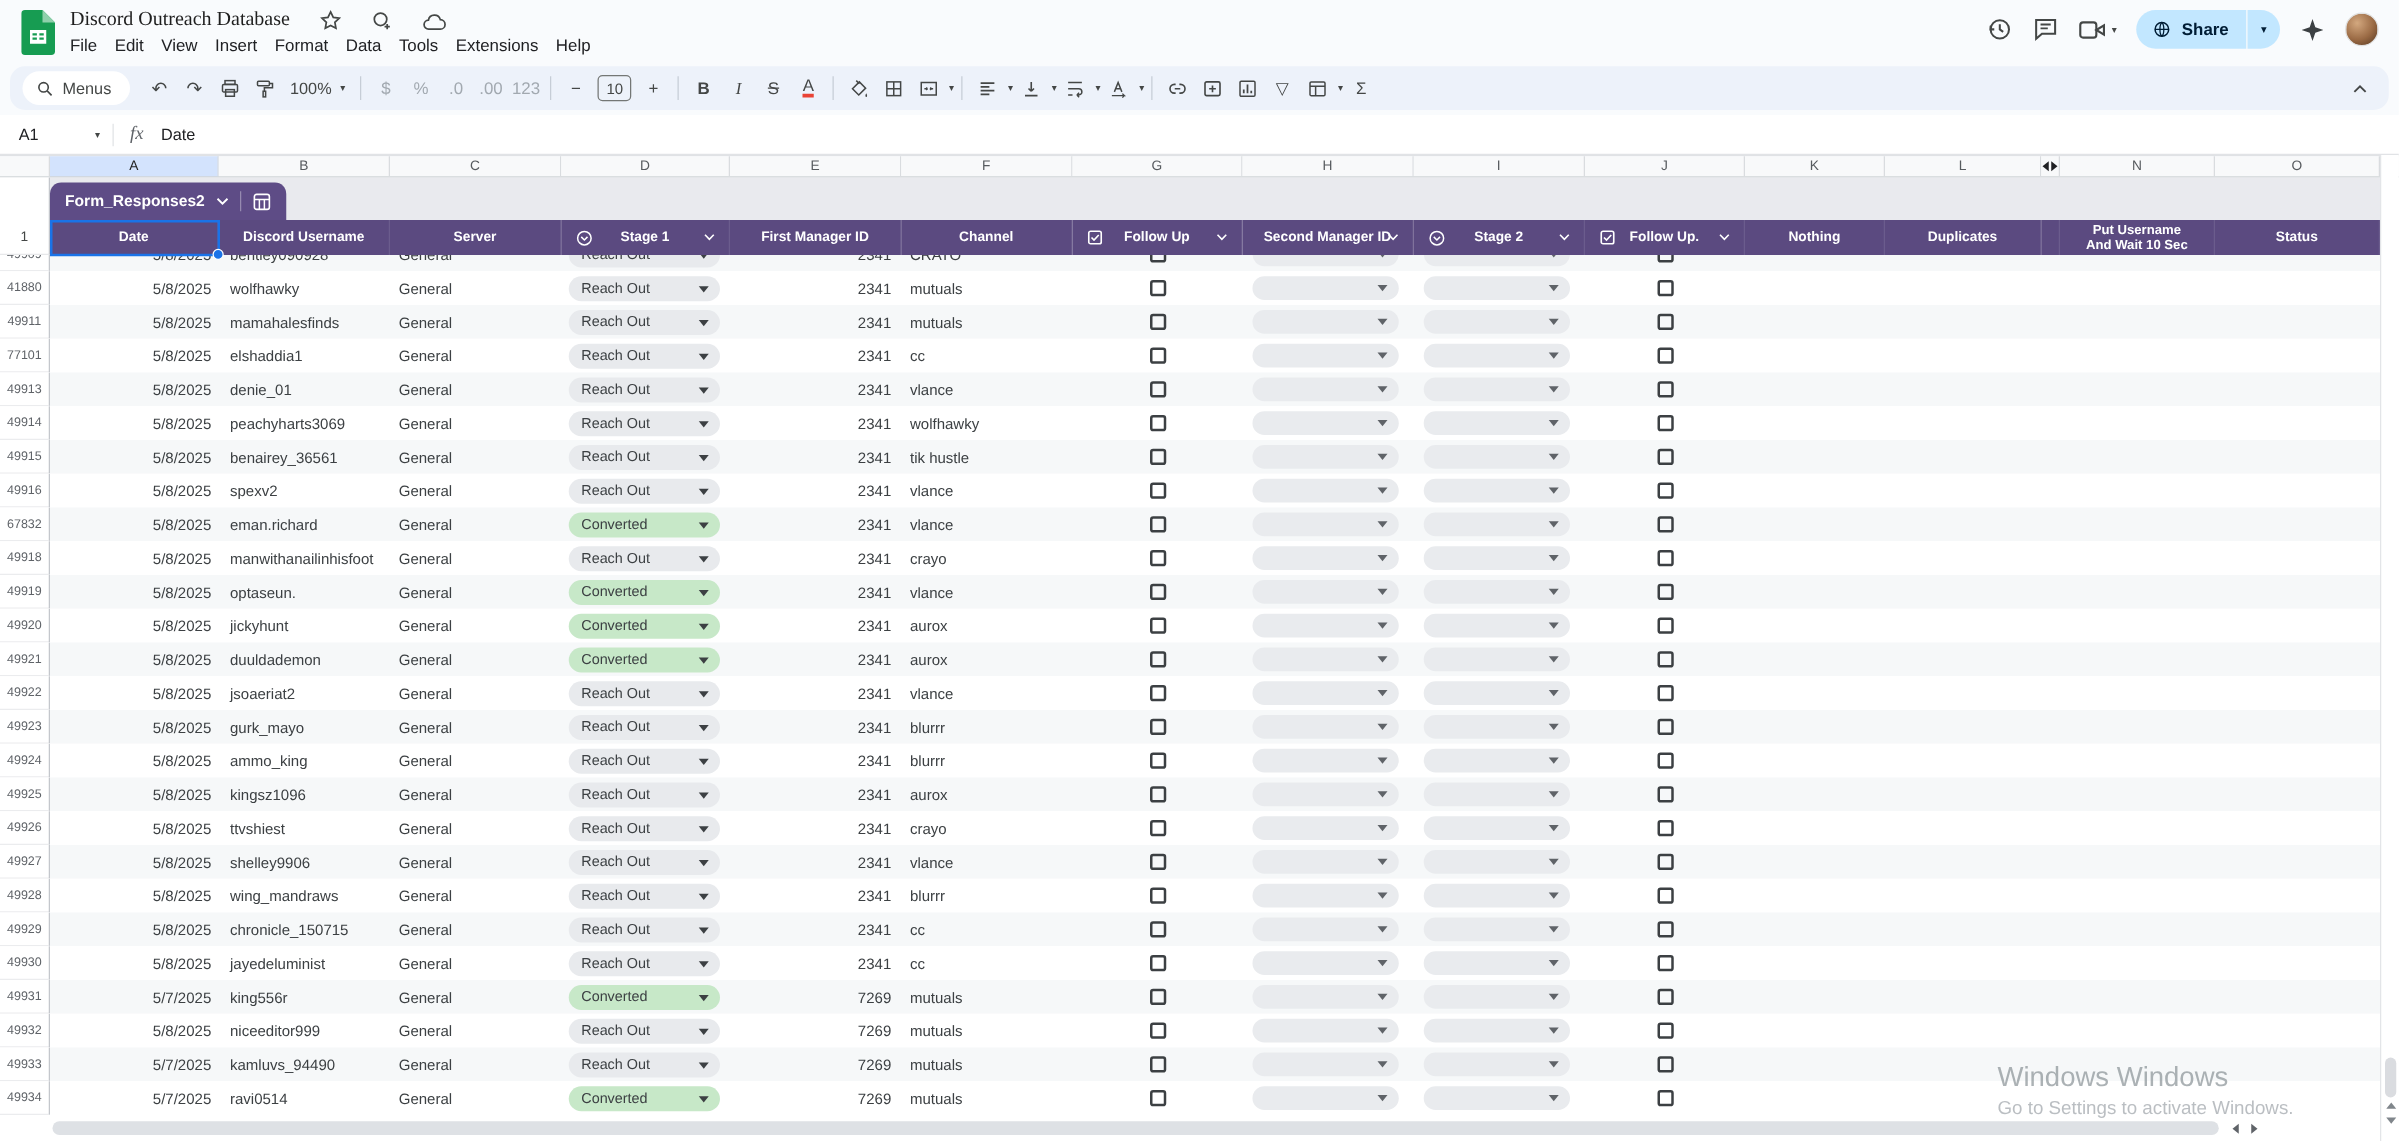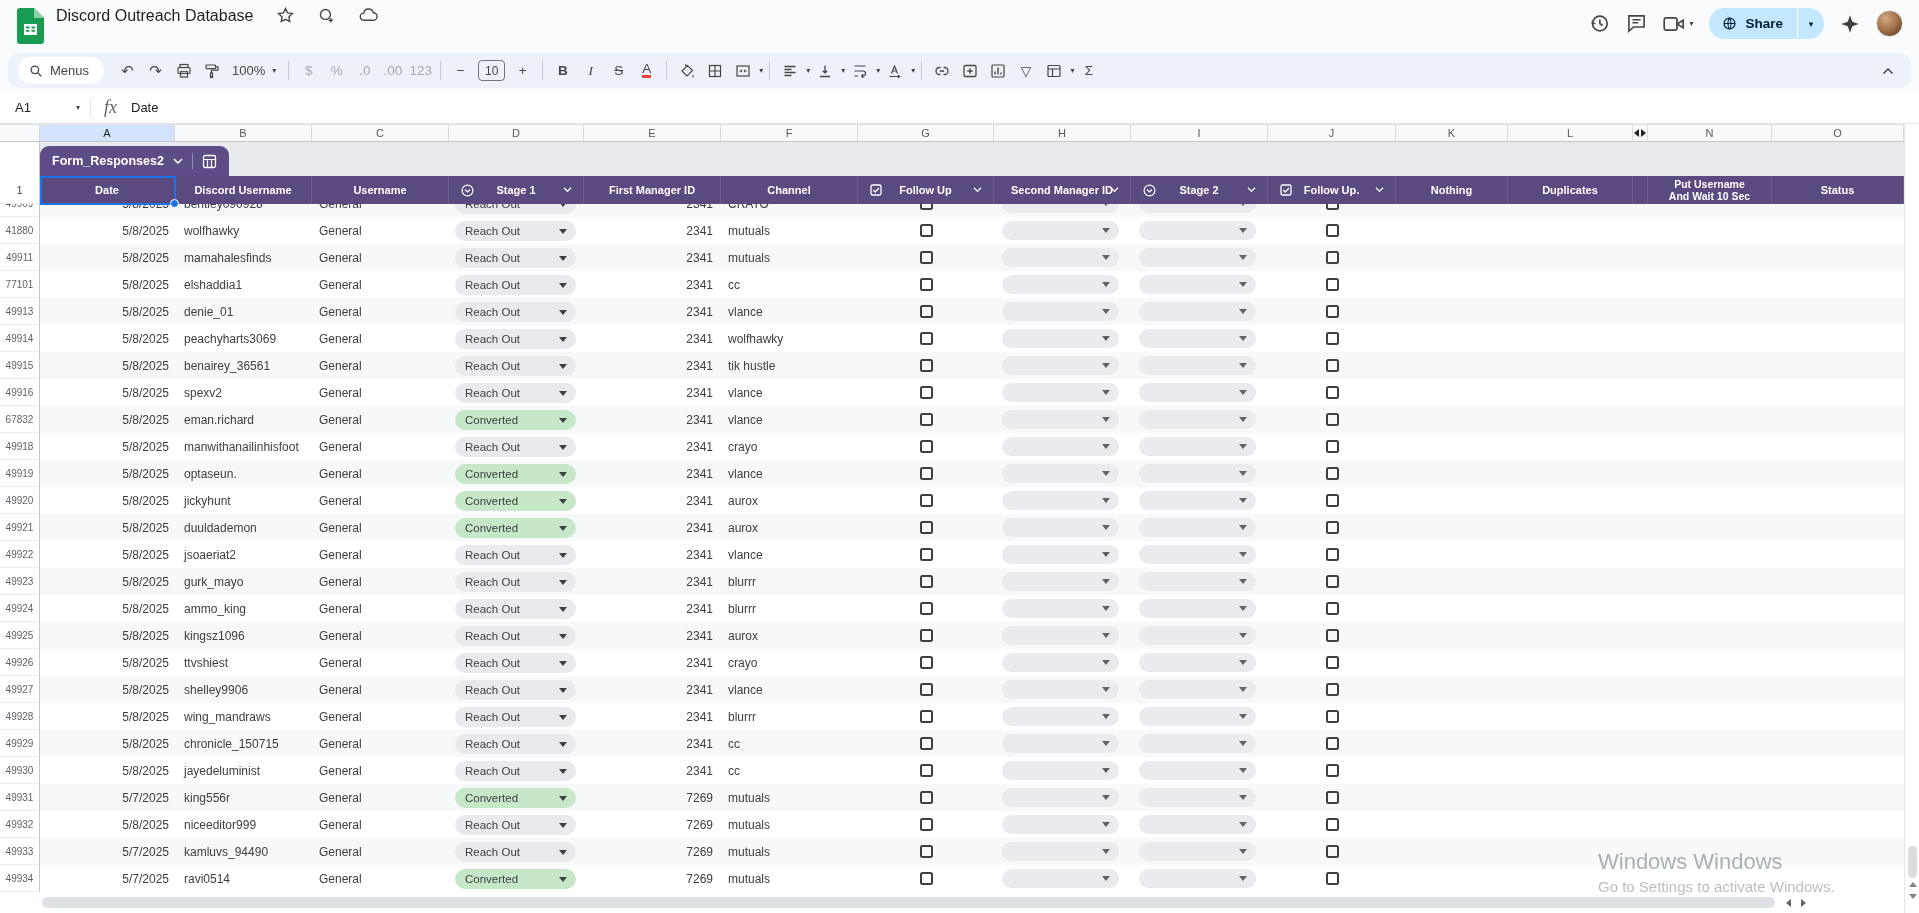--- a/index.html
+++ b/index.html
@@ -4,21 +4,21 @@
 <style>
   * { margin:0; padding:0; box-sizing:border-box; }
   html,body { width:1919px; height:913px; overflow:hidden; background:#fff;
     font-family:"Liberation Sans","DejaVu Sans",sans-serif; color:#3c4043; }
 
   
   .chrome { position:absolute; top:0; left:0; width:1919px; height:92px; background:#f9fbfd; }
   .topbar { position:absolute; top:0; left:0; right:0; height:52px; display:flex; align-items:flex-start; }
   .logo { margin:8px 12px 0 17px; }
   .title-block { display:flex; flex-direction:column; }
-  .title-row { display:flex; align-items:flex-start; gap:24px; margin-top:7px; }
+  .title-row { display:flex; align-items:flex-end; gap:24px; margin-top:7px;font-family:Liberation Serif, serif; }
   .doc-title { font-size:16px; color:#1f1f1f; }
   .title-ic { display:flex; align-items:center; color:#444746; }
   .menu-row { display:flex; margin-top:2px; margin-left:-7px; }
   .menu-item { font-size:13.5px; color:#202124; padding:2px 7px; border-radius:8px; cursor:default; }
   .top-right { margin-left:auto; display:flex; align-items:center; gap:16px; padding:8px 16px 0 0; }
   .share-wrap { display:flex; align-items:center; }
   .share-main { display:flex; align-items:center; gap:8px; background:var(--share_pill,#c2e7ff);
     height:31px; padding:0 14px 0 13px; border-radius:16px 0 0 16px; color:#001d35; font-size:13.5px; font-weight:bold; }
   .share-caret { background:var(--share_pill,#c2e7ff); height:31px; width:26px; border-radius:0 16px 16px 0;
     margin-left:1px; display:flex; align-items:center; justify-content:center; color:#001d35; font-size:9px; }
@@ -44,21 +44,21 @@
   .tb-a { border-bottom:3px solid #e94335; line-height:11px; height:15px; }
   .collapse-btn { margin-left:auto; }
 
   
   .fbar { position:absolute; top:92px; left:0; right:0; height:32px; background:#fff;
     border-bottom:1px solid #e1e3e6; display:flex; align-items:center; }
   .namebox { width:90px; display:flex; align-items:center; justify-content:space-between;
     padding:0 10px 0 15px; font-size:13px; color:#202124; }
   .namebox .c { font-size:8px; color:#444746; }
   .fsep { width:1px; height:18px; background:#e1e3e6; }
-  .fx { font-style:italic; font-family:"Liberation Serif",serif; font-size:18px; color:#5f6368; padding:0 14px 0 13px; }
+  .fx { font-style:italic; font-family:"Liberation Serif",serif; font-size:15px; color:#5f6368; padding:0 14px 0 13px; }
   .fval { font-size:13px; color:#202124; }
 
   
   .colhead { position:absolute; top:124px; left:0; height:18px; display:flex; background:#f8f9fa;
     border-top:1px solid #e0e2e5; border-bottom:1px solid #c4c7cc; width:1919px; }
   .ch-cell { height:100%; display:flex; align-items:center; justify-content:center; font-size:11px;
     color:#575b5f; border-right:1px solid #d9dcdf; background:#f8f9fa; }
   .ch-corner { background:#f8f9fa; }
   .ch-sel { background:var(--col_selected,#d3e3fd); color:#1f1f1f; }
   .mk { width:0; height:0; border-top:4px solid transparent; border-bottom:4px solid transparent; }
@@ -146,20 +146,31 @@
               <circle cx="7" cy="7" r="4.7" fill="none" stroke="#444746" stroke-width="1.3"></circle>
               <path d="M12 10.5v4M10 12.5h4" stroke="#444746" stroke-width="1.3"></path>
             </svg>
         </span>
         <span class="title-ic">
           <svg width="19" height="15" viewBox="0 0 18 14">
               <path d="M4.7 12.5a3.4 3.4 0 0 1-.2-6.8 4.6 4.6 0 0 1 9-.4 3 3 0 0 1 0 7.2z" fill="none" stroke="#444746" stroke-width="1.3"></path>
             </svg>
         </span>
       </div>
+      <div class="menu-row">
+        <span class="menu-item">File</span>
+        <span class="menu-item">Edit</span>
+        <span class="menu-item">View</span>
+        <span class="menu-item">Insert</span>
+        <span class="menu-item">Format</span>
+        <span class="menu-item">Data</span>
+        <span class="menu-item">Tools</span>
+        <span class="menu-item">Extensions</span>
+        <span class="menu-item">Help</span>
+      </div>
     </div>
     <div class="top-right">
       <span>
         <svg width="21" height="21" viewBox="0 0 18 18">
             <circle cx="9.3" cy="9" r="6.3" fill="none" stroke="#444746" stroke-width="1.4"></circle>
             <path d="M9.3 5.5V9l2.3 1.7" fill="none" stroke="#444746" stroke-width="1.4"></path>
             <path d="M3 6.5V9h2.5" fill="none" stroke="#444746" stroke-width="1.4"></path>
           </svg>
       </span>
       <span>
@@ -377,21 +388,21 @@
 
 <div class="hrow" id="hrow">
     <div class="hgut">1</div>
     <div class="hcell" style="width: 135px;">
       <span>Date</span>
     </div>
     <div class="hcell" style="width: 137px;">
       <span>Discord Username</span>
     </div>
     <div class="hcell" style="width: 137px;">
-      <span>Username</span>
+      <span>Server</span>
     </div>
     <div class="hcell" style="width: 135px;">
       <span class="h-ic">
         <svg width="13" height="13" viewBox="0 0 13 13">
           <circle cx="6.5" cy="6.5" r="5.4" fill="none" stroke="#fff" stroke-width="1.2"></circle>
           <path d="M4 5.5l2.5 2.5L9 5.5" fill="none" stroke="#fff" stroke-width="1.2"></path>
         </svg>
       </span>
       <span>Stage 1</span>
       <span class="h-caret">

